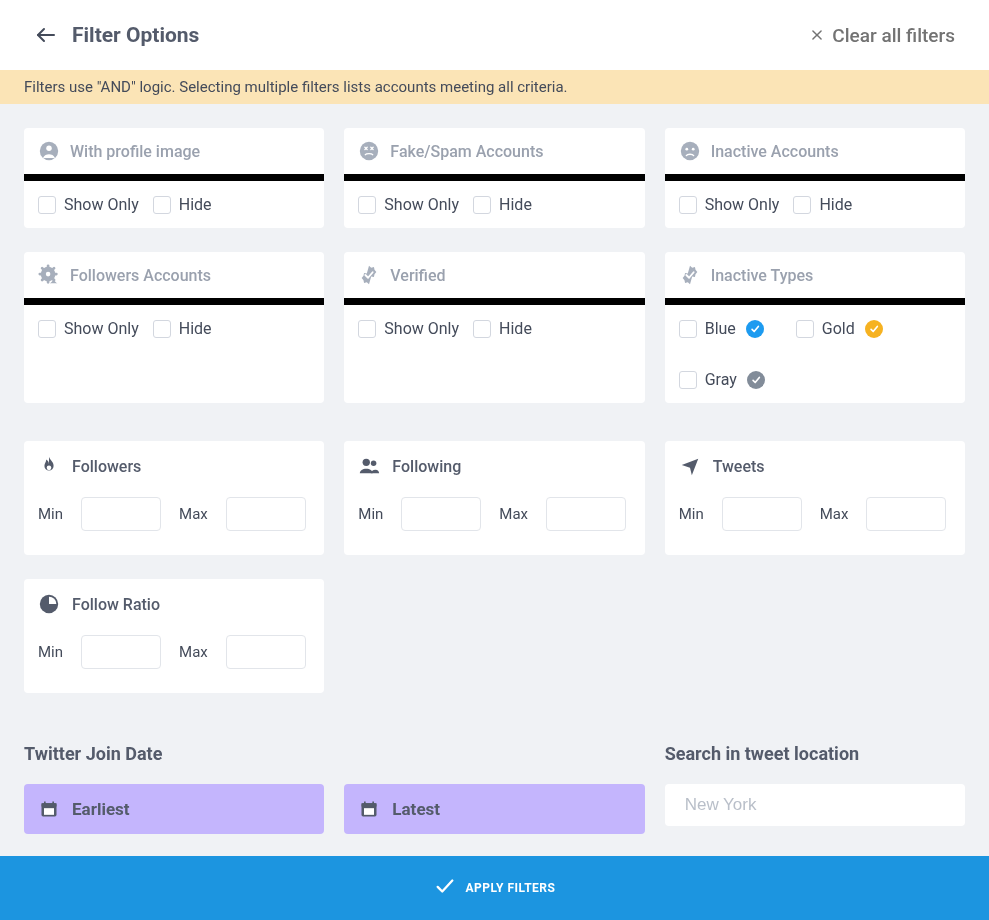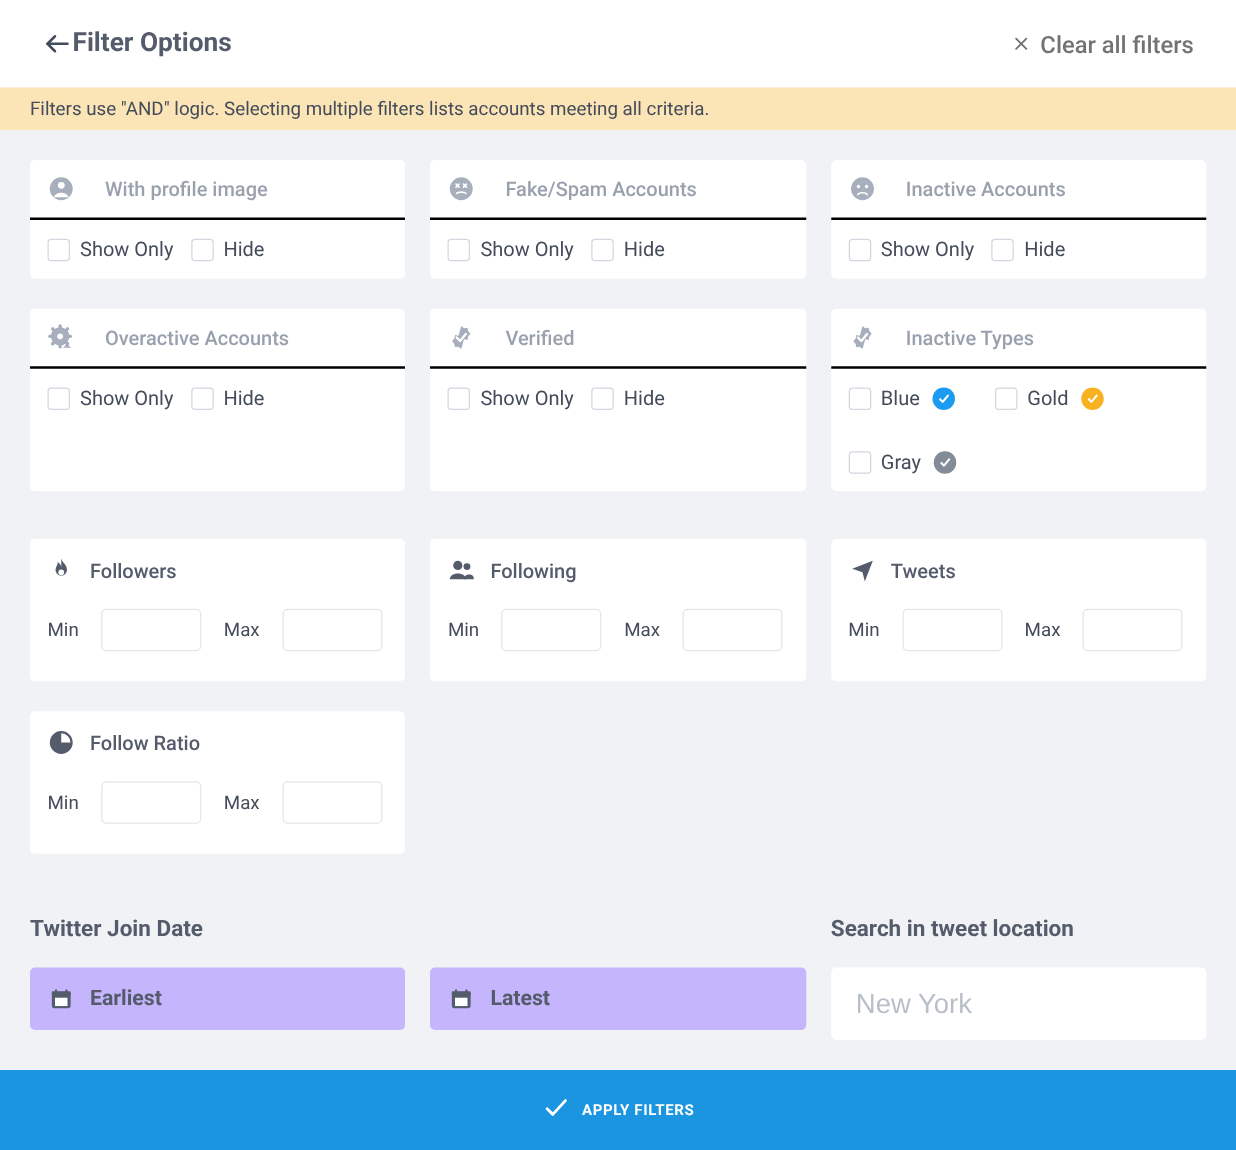--- a/index.html
+++ b/index.html
@@ -12,21 +12,21 @@
     overflow: hidden;
   }
   .header {
     background: #fff;
     height: 70px;
     display: flex;
     align-items: center;
     justify-content: space-between;
     padding: 0 34px;
   }
-  .header-left { display: flex; align-items: center; gap: 0; }
+  .header-left { display: flex; align-items: center; gap: 14px; }
   .back-arrow { width: 24px; height: 24px; cursor: pointer; color: #444b5a; display:flex; align-items:center; justify-content:center;}
   .title { font-size: 21px; font-weight: 700; color: #545b6b; }
   .clear-btn { display: flex; align-items: center; gap: 8px; color: #737373; font-size: 19px; font-weight: 500; cursor: pointer; }
   .clear-btn svg { width: 14px; height: 14px; }
   .info-bar {
     background: #fbe4b6;
     color: #444b5a;
     font-size: 15px;
     padding: 8px 24px;
   }
@@ -36,23 +36,23 @@
     grid-template-columns: 1fr 1fr 1fr;
     gap: 24px 20px;
   }
   .card {
     background: #fff;
     border-radius: 4px;
   }
   .card-head {
     display: flex;
     align-items: center;
-    gap: 24px;
+    gap: 10px;
     padding: 12px 14px;
-    border-bottom: 2px solid #000000;
+    border-bottom: 7px solid #000000;
   }
   .icon-gray { width:22px; height:22px; display:flex; align-items:center; justify-content:center; color: #a7afbc; }
   .icon-dark { width:22px; height:22px; display:flex; align-items:center; justify-content:center; color: #545b6b; }
   .card-title { color: #9aa1ae; font-size: 16px; font-weight: 500; }
   .card-title-dark { color: #545b6b; font-size: 16px; font-weight: 500; }
   .card-body { padding: 14px; display:flex; gap:14px; align-items:center; flex-wrap:wrap;}
   .chk-group { display:flex; align-items:center; gap:8px; }
   .chkbox {
     width: 18px; height: 18px; border: 1px solid #d3d7df; border-radius: 3px; background:#fff; cursor:pointer;
   }
@@ -67,21 +67,21 @@
     width: 80px; height: 34px; border: 1px solid #e2e5ea; border-radius:4px; background:#fff; padding: 0 8px; font-size:15px; color:#444b5a;
   }
   .section-gap { height: 38px; }
   .section-title { font-size: 18px; font-weight: 700; color:#545b6b; margin-bottom: 20px; }
   .date-loc-row { display:grid; grid-template-columns: 1fr 1fr 1fr; gap: 20px; }
   .date-card {
     background:#c4b5fd; border-radius:4px; padding: 14px 14px; display:flex; align-items:center; gap:12px; height:50px;
   }
   .date-label { font-size:17px; font-weight:700; color:#545b6b; }
   .loc-input {
-    background:#fff; border-radius:4px; border:none; height:58px; padding:0 20px; font-size:22px; font-weight:700; color:#545b6b; width:100%;
+    background:#fff; border-radius:4px; border:none; height:42px; padding:0 20px; font-size:17px; font-weight:700; color:#545b6b; width:100%;
   }
   .loc-input::placeholder { color:#b9bfc9; font-weight:500; }
   .apply-bar {
     position: absolute; bottom: 0; left: 0; right: 0; width: 989px;
     background:#1c95e0; color:#fff; height:64px; display:flex; align-items:center; justify-content:center; gap:10px; cursor:pointer;
   }
   .apply-text { font-size:12px; font-weight:700; letter-spacing:0.5px; }
   
   .stat-head { display:flex; align-items:center; gap:12px; padding: 14px 14px 4px 14px; }
 </style>
@@ -193,21 +193,21 @@
     <div class="card">
       <div class="card-head">
         <span class="icon-gray">
           <svg viewBox="0 0 24 24" width="22" height="22" fill="currentColor">
               <circle cx="11" cy="11" r="8"></circle>
               <circle cx="11" cy="11" r="2.5" fill="#fff"></circle>
               <path d="M11 2v3M11 17v3M2 11h3M17 11h3M4.5 4.5l2 2M15.5 15.5l2 2M4.5 17.5l2-2M15.5 6.5l2-2" stroke="currentColor" stroke-width="3" stroke-linecap="round"></path>
               <path d="M18 17c0 3 3 4 3 4H13s3-1 3-4" fill="currentColor"></path>
             </svg>
         </span>
-        <span class="card-title">Overactive Accounts</span>
+        <span class="card-title">Followers Accounts</span>
       </div>
       <div class="card-body">
         <div class="chk-group">
             <div class="chkbox"></div>
             <span class="chk-label">Show Only</span>
           </div>
         <div class="chk-group">
             <div class="chkbox"></div>
             <span class="chk-label">Hide</span>
           </div>

